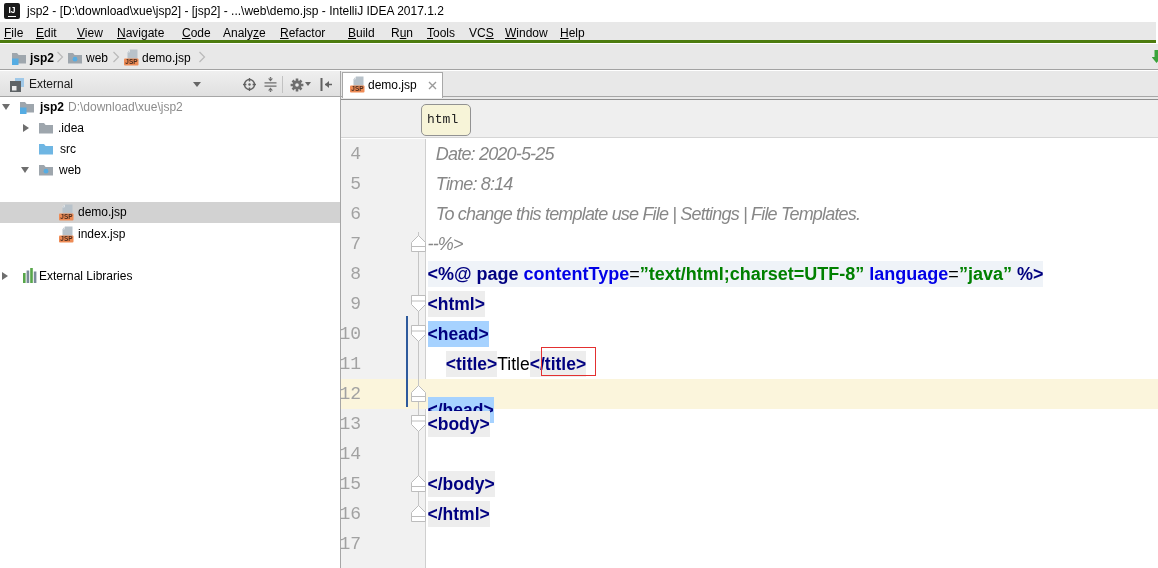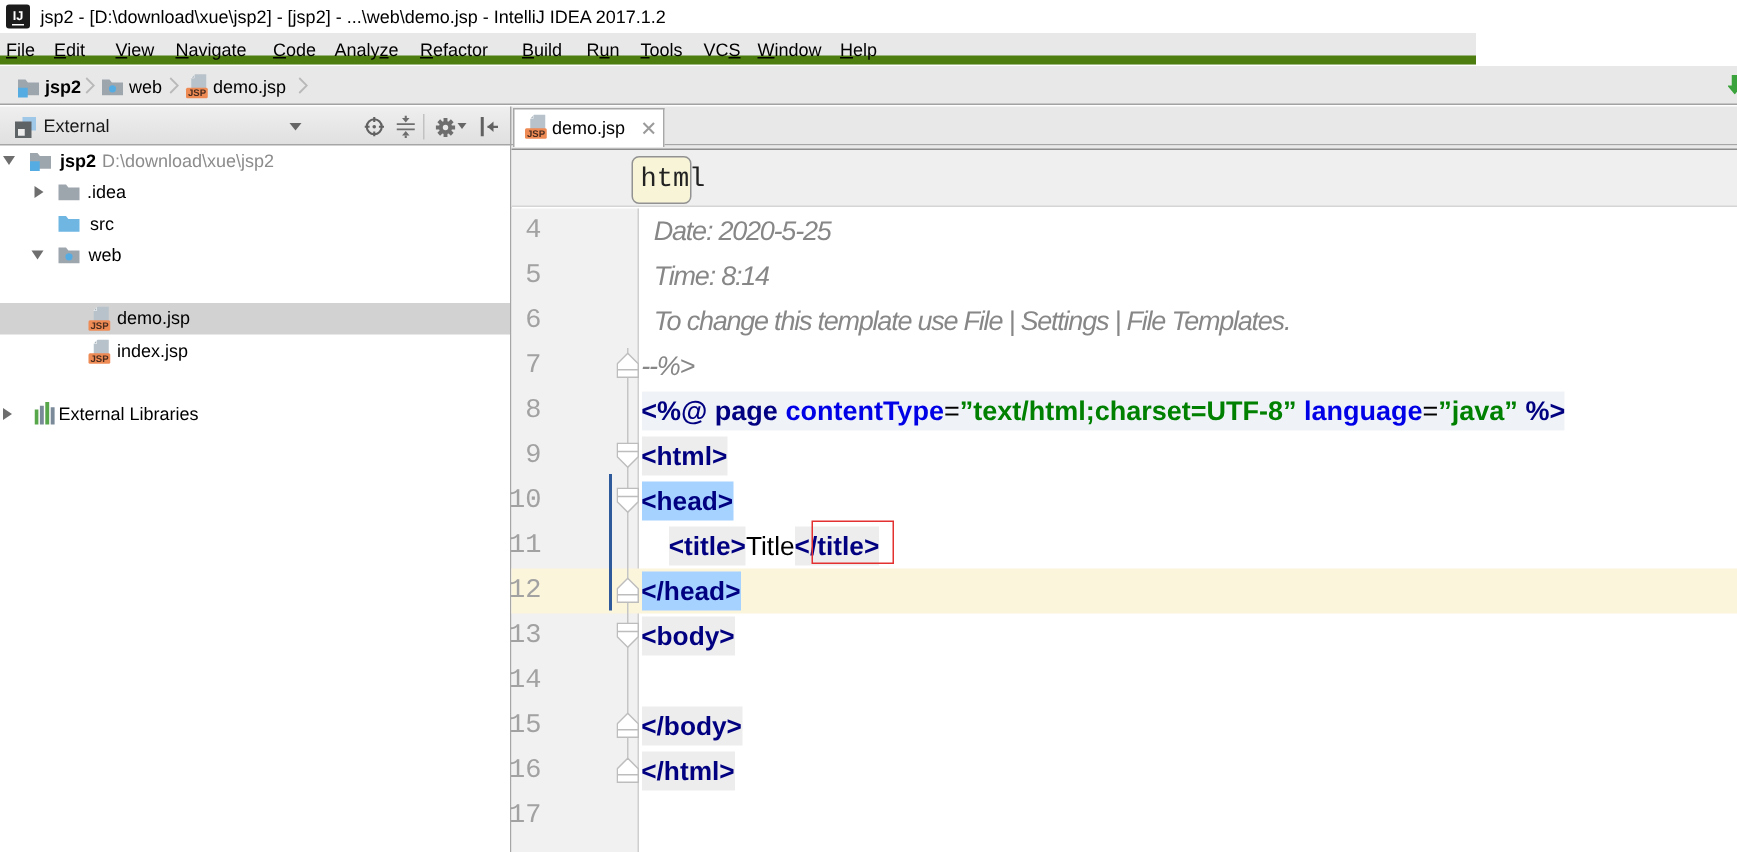--- a/index.html
+++ b/index.html
@@ -1,31 +1,31 @@
 <!DOCTYPE html>
 <html><head>
 <meta charset="utf-8">
 <style>
 * { margin:0; padding:0; box-sizing:border-box; }
 html,body { width:1158px; height:568px; overflow:hidden; }
 body { font-family:"Liberation Sans",sans-serif; position:relative; background:#fff; font-size:12px; color:#000; }
 .abs { position:absolute; }
 
 #titlebar { left:0; top:0; width:1132px; height:22px; background:#fff; }
-#menubar { left:0; top:22px; width:984px; height:21px; background:#E8E8E8; border-bottom:6px solid #4d7c0f; }
+#menubar { left:0; top:22px; width:1156px; height:21px; background:#E8E8E8; border-bottom:3px solid #4d7c0f; }
 #menubar span.mi { position:absolute; top:4px; }
 #navbar { left:0; top:44px; width:1158px; height:26px; background:#E8E8E8; border-bottom:1px solid #A2A2A2; }
 #band { left:0; top:71px; width:1158px; height:26px; border-bottom:1px solid #A6A6A6; }
 #hdr { left:0; top:0; width:340px; height:25px; background:linear-gradient(#EFEFEF,#E0E0E0); }
 #tabstrip { left:341px; top:0; width:817px; height:25px; background:#E8E8E8; }
 #vdiv { left:340px; top:71px; width:1px; height:497px; background:#A6A6A6; }
 #tab { left:342px; top:1px; width:101px; height:26px; z-index:3; background:#fff; border:1px solid #A8A8A8; border-bottom:none; }
 #gaprow { left:341px; top:97px; width:817px; height:3px; background:#E9E9E9; border-bottom:1px solid #8E8E8E; }
 #strip { left:341px; top:100px; width:817px; height:38px; background:#EFEFEF; border-bottom:1px solid #D5D5D5; }
-#popup { left:421px; top:103.5px; width:40px; height:32px; background:#F7F4D8; border:1px solid #929292; border-radius:5px; font-family:"Liberation Mono",monospace; font-size:18px; color:#222; line-height:30px; padding-left:5px; }
+#popup { left:421px; top:103.5px; width:50px; height:32px; background:#F7F4D8; border:1px solid #929292; border-radius:5px; font-family:"Liberation Mono",monospace; font-size:13px; color:#222; line-height:30px; padding-left:5px; }
 
 #panel { left:0; top:99px; width:340px; height:469px; background:#fff; }
 .trow { position:absolute; left:0; width:340px; height:21px; }
 .trow .txt { position:absolute; top:3px; }
 .sel { background:#D2D2D2; }
 .arr-r { position:absolute; width:0; height:0; border-left:6px solid #6E6E6E; border-top:4px solid transparent; border-bottom:4px solid transparent; }
 .arr-d { position:absolute; width:0; height:0; border-top:6px solid #6E6E6E; border-left:4px solid transparent; border-right:4px solid transparent; }
 .gray { color:#8C8C8C; }
 
 #gutter { left:341px; top:139px; width:85px; height:429px; background:#F1F1F1; border-right:1px solid #CFCFCF; }
@@ -272,18 +272,18 @@
     </svg>
 
   <div class="cl" style="top:139px"><span class="cm">  Date: 2020-5-25</span></div>
   <div class="cl" style="top:169px"><span class="cm">  Time: 8:14</span></div>
   <div class="cl" style="top:199px"><span class="cm">  To change this template use File | Settings | File Templates.</span></div>
   <div class="cl" style="top:229px"><span class="cm">--%&gt;</span></div>
   <div class="cl" style="top:259px"><span class="l8bg"><span class="kw">&lt;%@ page </span><span class="attr">contentType</span>=<span class="str">”text/html;charset=UTF-8”</span> <span class="attr">language</span>=<span class="str">”java”</span> <span class="kw">%&gt;</span></span></div>
   <div class="cl" style="top:289px"><span class="tag">&lt;html&gt;</span></div>
   <div class="cl" style="top:319px"><span class="tagb">&lt;head&gt;</span></div>
   <div class="cl" style="top:349px"><span class="ind">    </span><span class="tag">&lt;title&gt;</span><span class="ttl">Title</span><span class="tag">&lt;/title&gt;</span></div>
-  <div class="cl" style="top:379px"><span class="tagb">&lt;/head&gt;</span></div>
+  <div class="cl" style="top:395px"><span class="tagb">&lt;/head&gt;</span></div>
   <div class="cl" style="top:409px"><span class="tag">&lt;body&gt;</span></div>
   <div class="cl" style="top:469px"><span class="tag">&lt;/body&gt;</span></div>
   <div class="cl" style="top:499px"><span class="tag">&lt;/html&gt;</span></div>
 </div>
 <div class="abs" id="redbox"></div>
 
 </body></html>

